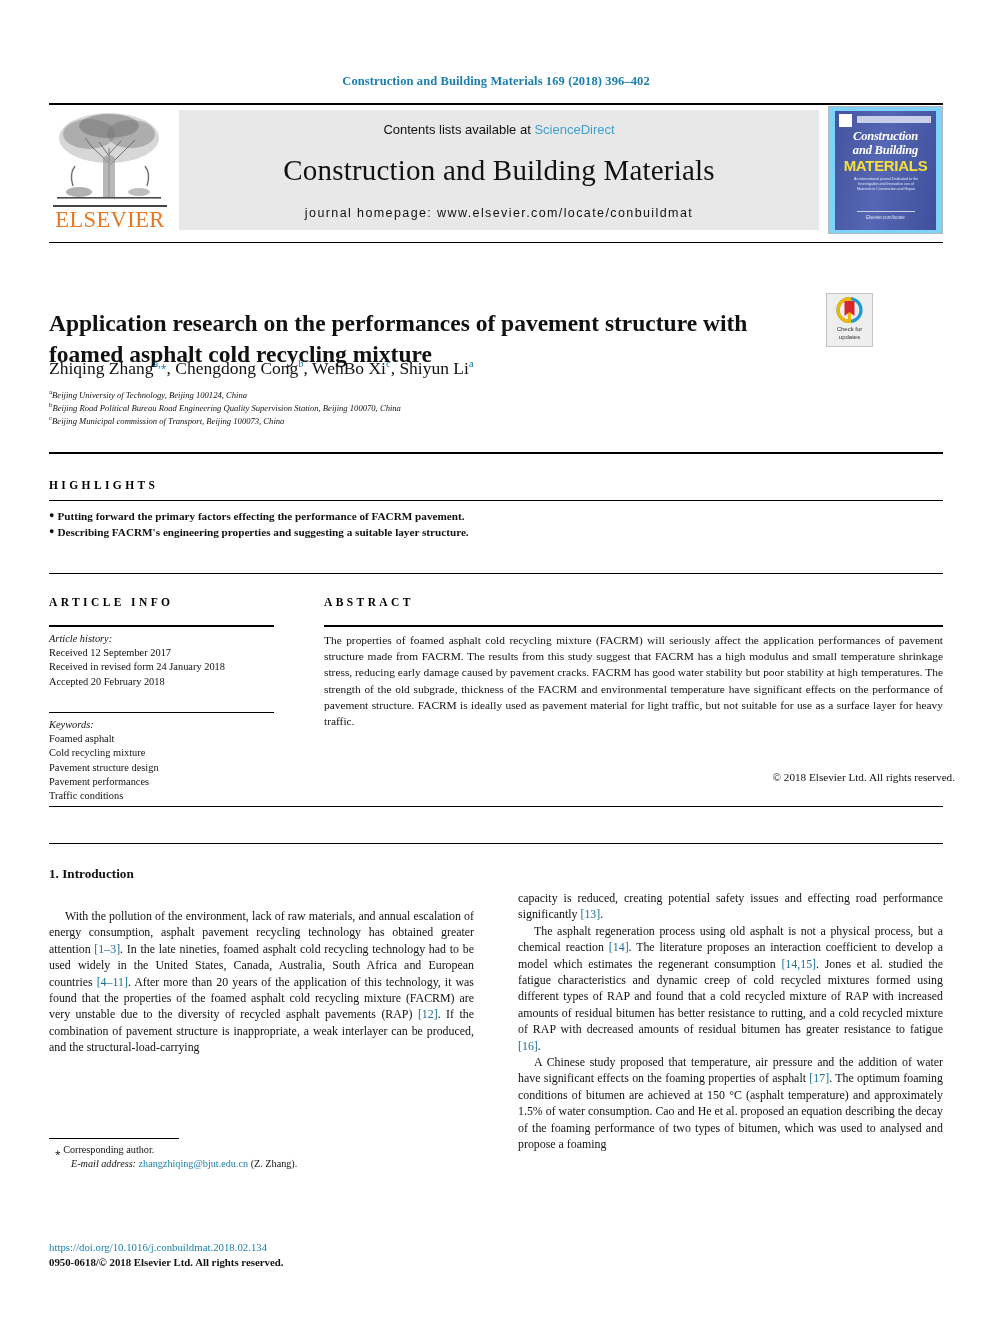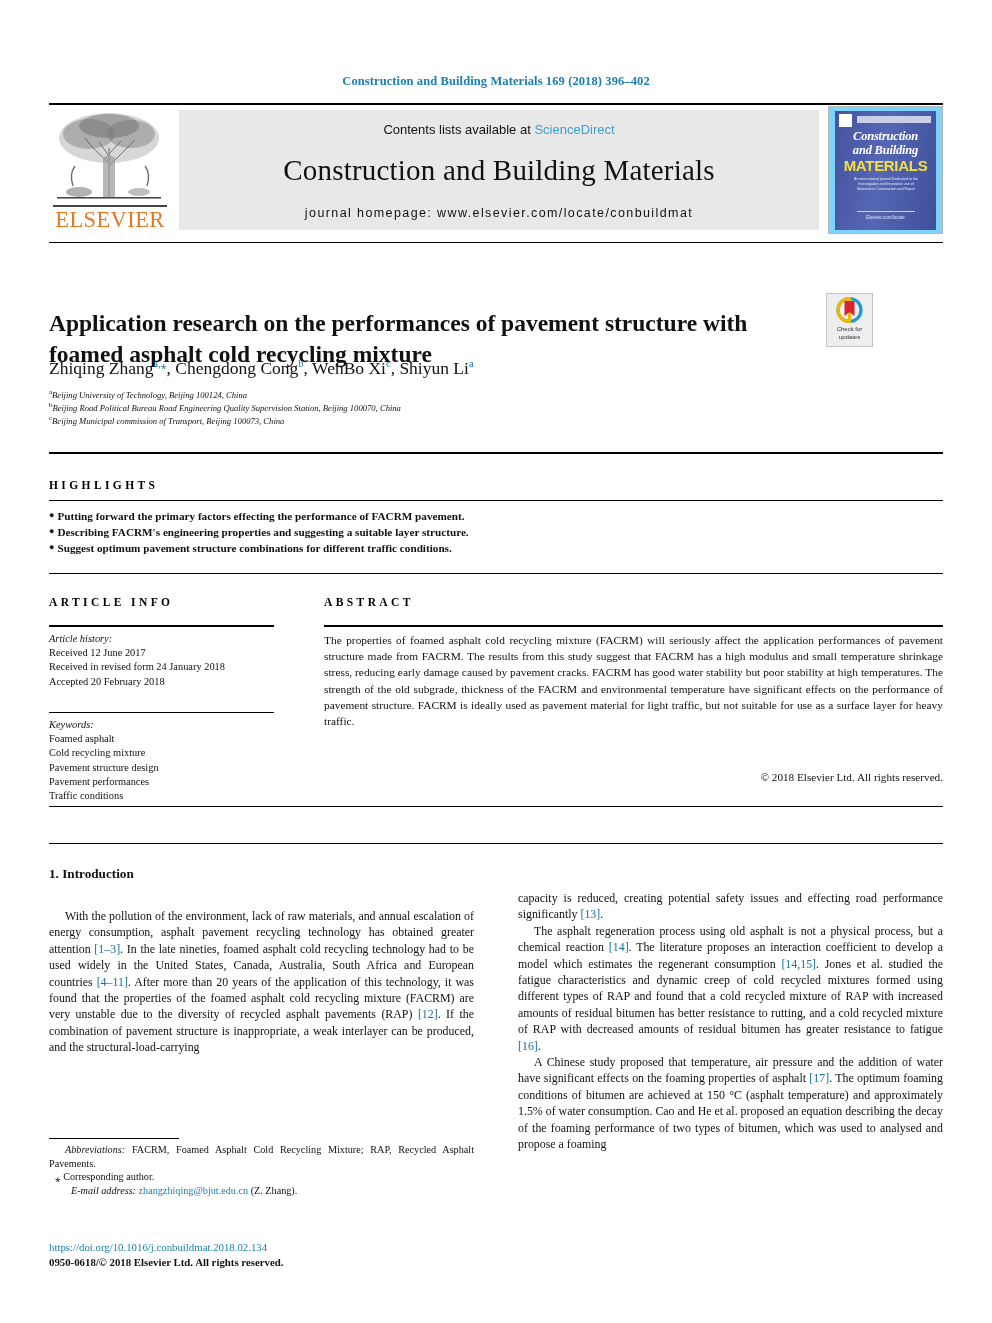--- a/index.html
+++ b/index.html
@@ -347,21 +347,21 @@
     left: 324px; top: 632px;
     width: 619px;
     font-family: "Liberation Serif", serif;
     font-size: 11.4px;
     line-height: 16.2px;
     text-align: justify;
     color: #111;
   }
   .copyright {
     position: absolute;
-    left: 324px; top: 771px;
+    left: 336px; top: 771px;
     width: 619px;
     text-align: right;
     font-family: "Liberation Serif", serif;
     font-size: 11.2px;
     color: #111;
   }
   .rule-ai-bottom {
     position: absolute;
     left: 49px; top: 806px;
     width: 894px; height: 1px;
@@ -521,32 +521,31 @@
     <div><sup>b</sup><span>Beijing Road Political Bureau Road Engineering Quality Supervision Station, Beijing 100070, China</span></div>
     <div><sup>c</sup><span>Beijing Municipal commission of Transport, Beijing 100073, China</span></div>
   </div>
 
   <div class="rule-hl-top"></div>
   <div class="hl-heading">HIGHLIGHTS</div>
   <div class="rule-hl-mid"></div>
   <div class="hl-list">
     <div><span class="bullet">●</span><span>Putting forward the primary factors effecting the performance of FACRM pavement.</span></div>
     <div><span class="bullet">●</span><span>Describing FACRM's engineering properties and suggesting a suitable layer structure.</span></div>
-    <div><span class="bullet">●</span><span>Suggest optimum pavement structure combinations for different traffic conditions.</span></div>
   </div>
   <div class="rule-hl-bottom"></div>
 
   <div class="ai-heading">ARTICLE INFO</div>
   <div class="ab-heading">ABSTRACT</div>
   <div class="rule-ai"></div>
   <div class="rule-ab"></div>
 
   <div class="history">
     <div class="lbl">Article history:</div>
-    <div>Received 12 June 2017</div>
+    <div>Received 12 September 2017</div>
     <div>Received in revised form 24 January 2018</div>
     <div>Accepted 20 February 2018</div>
   </div>
 
   <div class="rule-kw"></div>
   <div class="keywords">
     <div class="lbl">Keywords:</div>
     <div>Foamed asphalt</div>
     <div>Cold recycling mixture</div>
     <div>Pavement structure design</div>
@@ -566,21 +565,20 @@
   </div>
 
   <div class="col-right">
     <p class="para noindent"><span>capacity is reduced, creating potential safety issues and effecting road performance significantly </span><span class="ref">[13]</span><span>.</span></p>
     <p class="para"><span>The asphalt regeneration process using old asphalt is not a physical process, but a chemical reaction </span><span class="ref">[14]</span><span>. The literature proposes an interaction coefficient to develop a model which estimates the regenerant consumption </span><span class="ref">[14,15]</span><span>. Jones et al. studied the fatigue characteristics and dynamic creep of cold recycled mixtures formed using different types of RAP and found that a cold recycled mixture of RAP with increased amounts of residual bitumen has better resistance to rutting, and a cold recycled mixture of RAP with decreased amounts of residual bitumen has greater resistance to fatigue </span><span class="ref">[16]</span><span>.</span></p>
     <p class="para"><span>A Chinese study proposed that temperature, air pressure and the addition of water have significant effects on the foaming properties of asphalt </span><span class="ref">[17]</span><span>. The optimum foaming conditions of bitumen are achieved at 150 °C (asphalt temperature) and approximately 1.5% of water consumption. Cao and He et al. proposed an equation describing the decay of the foaming performance of two types of bitumen, which was used to analysed and propose a foaming</span></p>
   </div>
 
   <div class="foot-rule"></div>
   <div class="footnotes">
-    <div style="text-indent:16px"><span class="it">Abbreviations:</span><span> FACRM, Foamed Asphalt Cold Recycling Mixture; RAP, Recycled Asphalt Pavements.</span></div>
     <div style="padding-left:6px">⁎ Corresponding author.</div>
     <div style="padding-left:22px"><span class="it">E-mail address:</span> <span class="mail">zhangzhiqing@bjut.edu.cn</span><span> (Z. Zhang).</span></div>
   </div>
 
   <div class="doi-block">
     <div class="doi">https://doi.org/10.1016/j.conbuildmat.2018.02.134</div>
     <div class="issn">0950-0618/© 2018 Elsevier Ltd. All rights reserved.</div>
   </div>
 
 </div>

